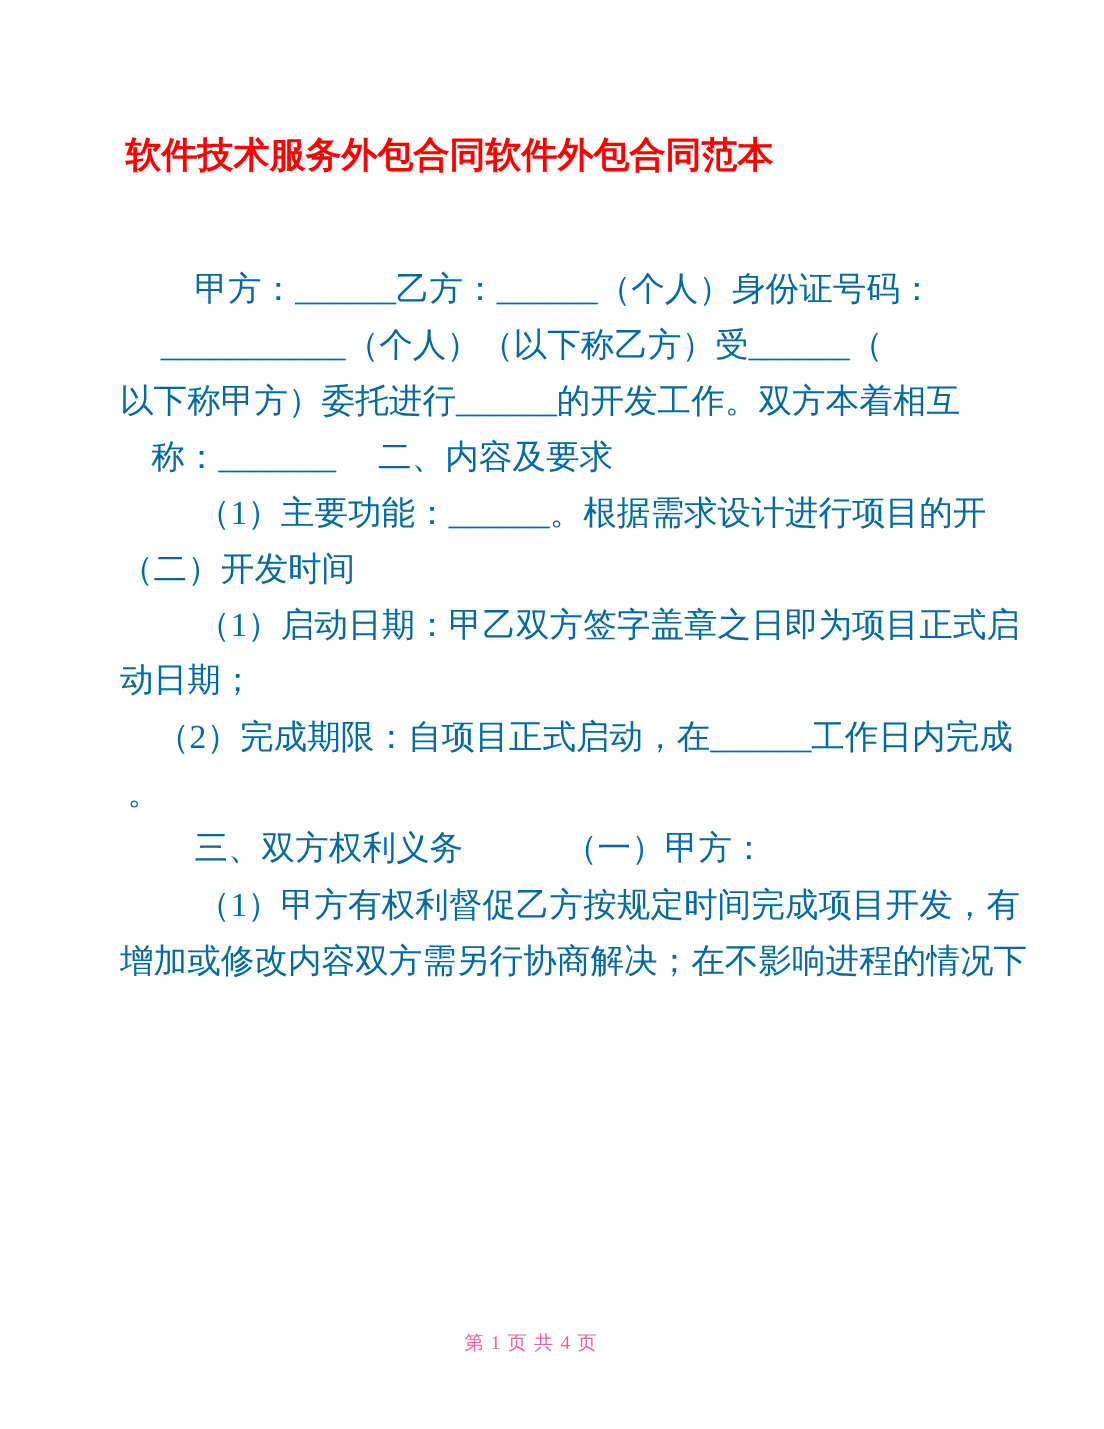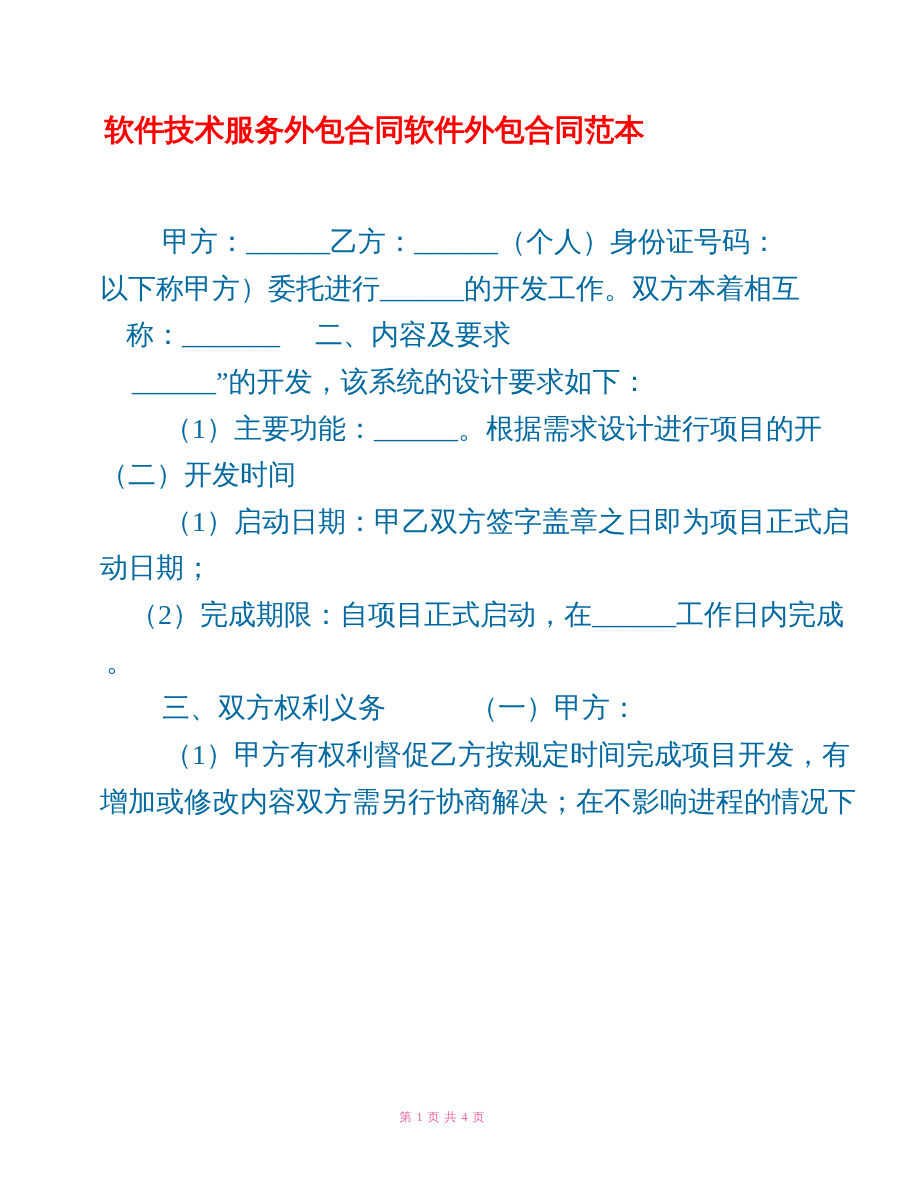--- a/index.html
+++ b/index.html
@@ -41,37 +41,37 @@
     color: #0369a1;
     white-space: pre;
     font-family: "Liberation Serif", "DejaVu Serif", serif;
   }
   .footer {
     position: absolute;
     top: 1110px;
     left: 0;
     width: 885px;
     text-align: center;
-    font-size: 12px;
+    font-size: 16px;
     line-height: 1.2;
     letter-spacing: 1px;
     font-family: "Liberation Serif", "DejaVu Serif", serif;
   }
 </style>
 </head>
 <body>
 
 <div class="page">
   <h1 class="title" style="color: rgb(255, 0, 0);">软件技术服务外包合同软件外包合同范本</h1>
 
   <div class="doc-body" id="doc-body">
       <div class="line" style="padding-left: 62px;">甲方：______乙方：______（个人）身份证号码：</div>
+      <div class="line" style="padding-left: 34px;">___________（个人）（以下称乙方）受______（</div>
       <div class="line" style="padding-left: 0px;">以下称甲方）委托进行______的开发工作。双方本着相互</div>
       <div class="line" style="padding-left: 26px;">称：_______　 二、内容及要求</div>
-      <div class="line" style="padding-left: 32px;">______”的开发，该系统的设计要求如下：</div>
       <div class="line" style="padding-left: 64px;">（1）主要功能：______。根据需求设计进行项目的开</div>
       <div class="line" style="padding-left: 0px;">（二）开发时间</div>
       <div class="line" style="padding-left: 64px;">（1）启动日期：甲乙双方签字盖章之日即为项目正式启</div>
       <div class="line" style="padding-left: 0px;">动日期；</div>
       <div class="line" style="padding-left: 30px;">（2）完成期限：自项目正式启动，在______工作日内完成</div>
       <div class="line" style="padding-left: 6px;">。</div>
       <div class="line" style="padding-left: 62px;">三、双方权利义务　　　（一）甲方：</div>
       <div class="line" style="padding-left: 64px;">（1）甲方有权利督促乙方按规定时间完成项目开发，有</div>
       <div class="line" style="padding-left: 0px;">增加或修改内容双方需另行协商解决；在不影响进程的情况下</div>
     </div>

